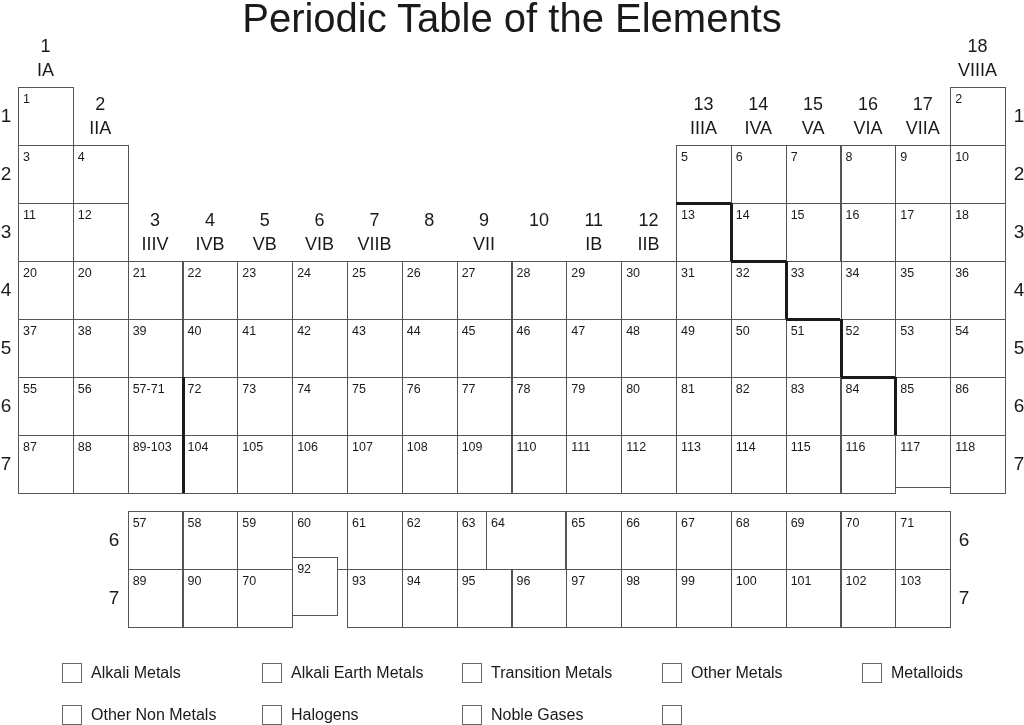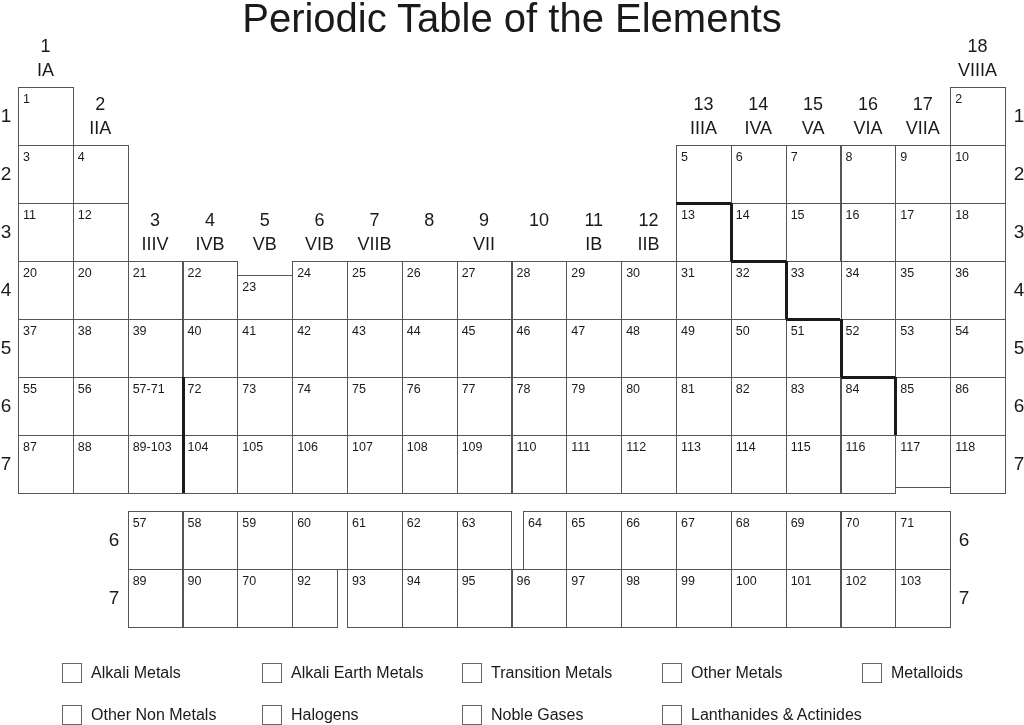--- a/index.html
+++ b/index.html
@@ -78,21 +78,21 @@
     </div>
     <div class="cell" style="left: 72.8333px; top: 261px; width: 55.8333px; height: 59px;">
       <span>20</span>
     </div>
     <div class="cell" style="left: 127.667px; top: 261px; width: 55.8333px; height: 59px;">
       <span>21</span>
     </div>
     <div class="cell" style="left: 182.5px; top: 261px; width: 55.8333px; height: 59px;">
       <span>22</span>
     </div>
-    <div class="cell" style="left: 237.333px; top: 275px; width: 79px; height: 59px;">
+    <div class="cell" style="left: 237.333px; top: 261px; width: 79px; height: 59px;">
       <span>23</span>
     </div>
     <div class="cell" style="left: 292.167px; top: 261px; width: 55.8333px; height: 59px;">
       <span>24</span>
     </div>
     <div class="cell" style="left: 347px; top: 261px; width: 55.8333px; height: 59px;">
       <span>25</span>
     </div>
     <div class="cell" style="left: 401.833px; top: 261px; width: 55.8333px; height: 59px;">
       <span>26</span>
@@ -398,21 +398,21 @@
     </div>
     <div class="cell" style="left: 347px; top: 511px; width: 55.8333px; height: 59px;">
       <span>61</span>
     </div>
     <div class="cell" style="left: 401.833px; top: 511px; width: 55.8333px; height: 59px;">
       <span>62</span>
     </div>
     <div class="cell" style="left: 456.667px; top: 511px; width: 55.8333px; height: 59px;">
       <span>63</span>
     </div>
-    <div class="cell" style="left: 523px; top: 511px; width: 64px; height: 59px;">
+    <div class="cell" style="left: 486px; top: 511px; width: 80px; height: 59px;">
       <span>64</span>
     </div>
     <div class="cell" style="left: 566.333px; top: 511px; width: 55.8333px; height: 59px;">
       <span>65</span>
     </div>
     <div class="cell" style="left: 621.167px; top: 511px; width: 55.8333px; height: 59px;">
       <span>66</span>
     </div>
     <div class="cell" style="left: 676px; top: 511px; width: 55.8333px; height: 59px;">
       <span>67</span>
@@ -433,21 +433,21 @@
     <div class="per" style="left: 954px; top: 529px;">6</div>
     <div class="cell" style="left: 127.667px; top: 569px; width: 55.8333px; height: 59px;">
       <span>89</span>
     </div>
     <div class="cell" style="left: 182.5px; top: 569px; width: 55.8333px; height: 59px;">
       <span>90</span>
     </div>
     <div class="cell" style="left: 237.333px; top: 569px; width: 55.8333px; height: 59px;">
       <span>70</span>
     </div>
-    <div class="cell" style="left: 292.167px; top: 569px; width: 38px; height: 59px; padding-left: 44px;">
+    <div class="cell" style="left: 292.167px; top: 557px; width: 38px; height: 59px; padding-left: 44px;">
       <span>92</span>
     </div>
     <div class="cell" style="left: 347px; top: 569px; width: 55.8333px; height: 59px;">
       <span>93</span>
     </div>
     <div class="cell" style="left: 401.833px; top: 569px; width: 55.8333px; height: 59px;">
       <span>94</span>
     </div>
     <div class="cell" style="left: 456.667px; top: 569px; width: 55.8333px; height: 59px;">
       <span>95</span>
@@ -507,15 +507,14 @@
     <div class="legend-item" style="left: 262px; top: 703px;">
       <div class="box"></div>
       <div class="lbl">Halogens</div>
     </div>
     <div class="legend-item" style="left: 462px; top: 703px;">
       <div class="box"></div>
       <div class="lbl">Noble Gases</div>
     </div>
     <div class="legend-item" style="left: 662px; top: 703px;">
       <div class="box"></div>
-      <div class="lbl">Lanthanides &amp; Actinides</div>
     </div>
   </div>
 
 </body></html>

